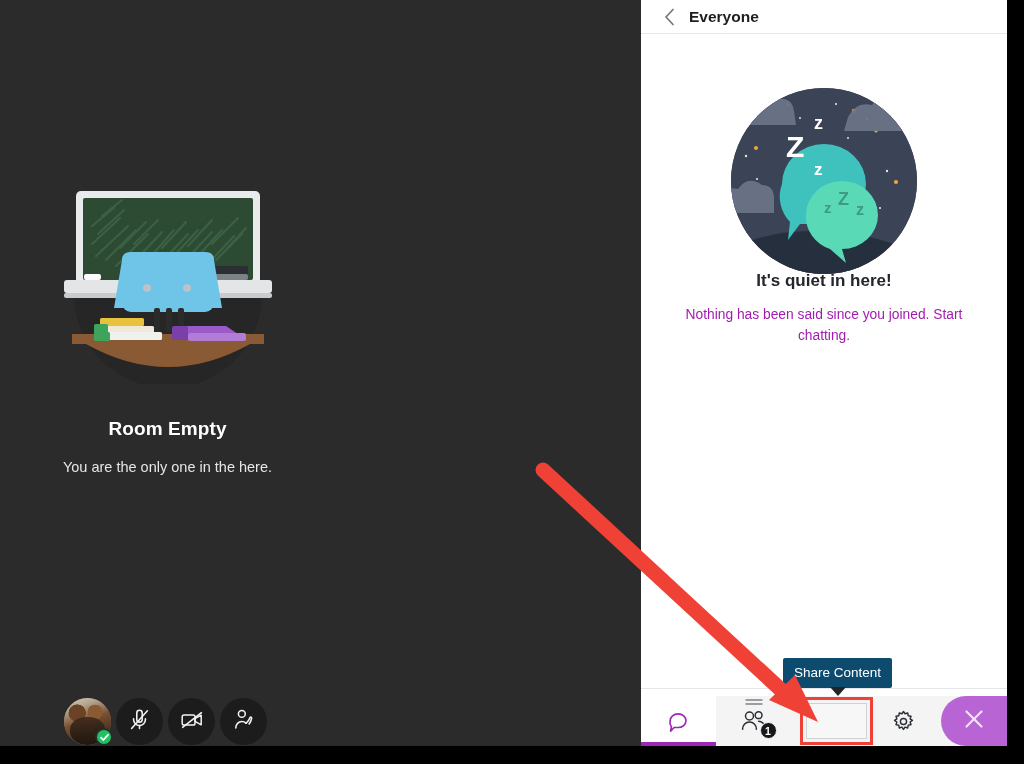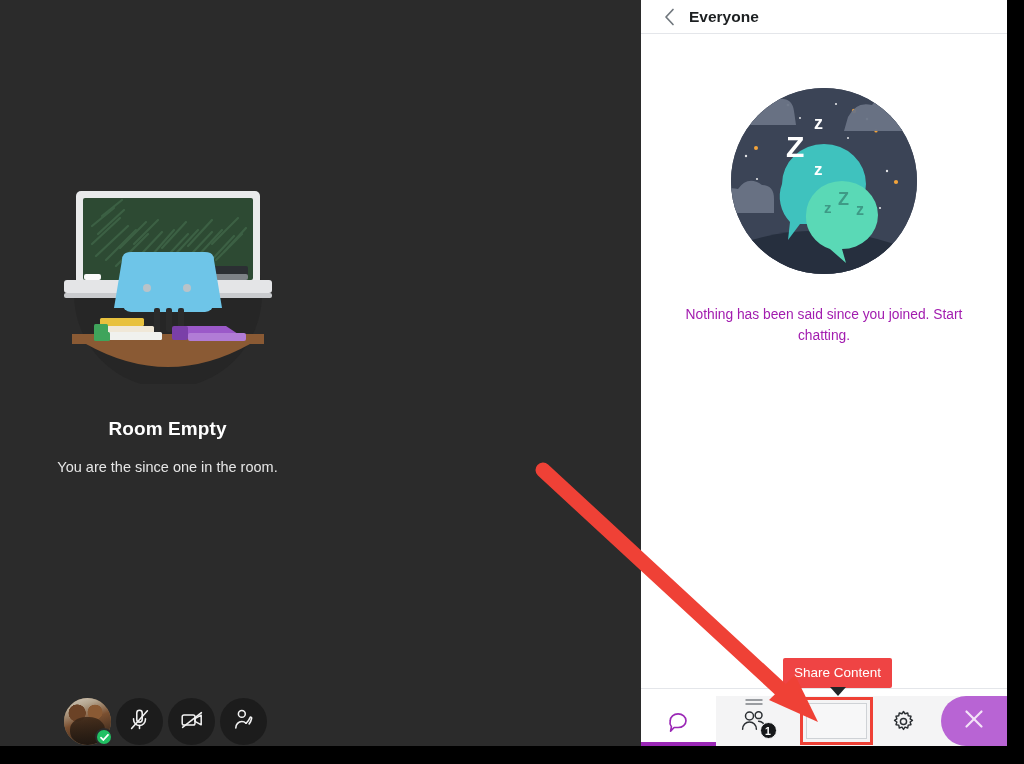--- a/index.html
+++ b/index.html
@@ -292,21 +292,21 @@
     width: 61px; height: 36px;
     border: 1px solid #cfd2d6;
     background: #f7f7f8;
     pointer-events: none;
   }
 
   
   #share-tooltip {
     position: absolute;
     left: 783px; top: 658px;
-    background: #ef4444;
+    background: #0c4a6e;
     color: #fff;
     font-size: 13.5px;
     padding: 7px 11px 8px 11px;
     border-radius: 2px;
     white-space: nowrap;
   }
   #share-tooltip::after {
     content: "";
     position: absolute;
     left: 50%;
@@ -403,21 +403,21 @@
         <rect x="46" y="146" width="54" height="8" rx="1.5" fill="#f0f1ee"></rect>
         <rect x="32" y="146" width="16" height="9" rx="1.5" fill="#3fa45b"></rect>
 
         <path d="M112 140 h52 l18 12 h-70 z" fill="#9b59c9"></path>
         <rect x="110" y="140" width="16" height="14" rx="2" fill="#7a3fa8"></rect>
         <rect x="126" y="147" width="58" height="8" rx="2" fill="#b17cd6"></rect>
       </svg>
     </div>
 
     <div id="empty-title">Room Empty</div>
-    <div id="empty-sub">You are the since one in the room.</div>
+    <div id="empty-sub">You are the only one in the here.</div>
 
     <div id="left-controls">
 
       <div class="avatar-wrap">
         <div class="avatar-img">
           <div class="a1"></div>
             <div class="a2"></div>
         </div>
         <div class="status-dot">
           <svg width="11" height="11" viewBox="0 0 11 11">
@@ -518,20 +518,21 @@
             <text x="60" y="74" font-family="Liberation Sans, sans-serif" font-size="30" font-weight="bold" fill="#ffffff">Z</text>
             <text x="88" y="46" font-family="Liberation Sans, sans-serif" font-size="18" font-weight="bold" fill="#ffffff">z</text>
             <text x="88" y="92" font-family="Liberation Sans, sans-serif" font-size="17" font-weight="bold" fill="#ffffff">z</text>
             <text x="98" y="130" font-family="Liberation Sans, sans-serif" font-size="15" font-weight="bold" fill="#3e9a86">z</text>
             <text x="112" y="122" font-family="Liberation Sans, sans-serif" font-size="18" font-weight="bold" fill="#3e9a86">Z</text>
             <text x="130" y="132" font-family="Liberation Sans, sans-serif" font-size="16" font-weight="bold" fill="#3e9a86">z</text>
           </g>
         </svg>
       </div>
 
+      <div id="quiet-title">It's quiet in here!</div>
       <div id="quiet-sub">Nothing has been said since you joined. Start chatting.</div>
     </div>
 
     <div id="chat-input-row">
       <div id="chat-input-box">
         <input id="chat-input" type="text" placeholder="Say something" style="">
         <span id="emoji-btn">
           <svg width="21" height="21" viewBox="0 0 22 22">
             <circle cx="11" cy="11" r="10" fill="#f7c948"></circle>
             <rect x="6.2" y="6.6" width="2.6" height="4" rx="1.1" fill="#3a2e12"></rect>

